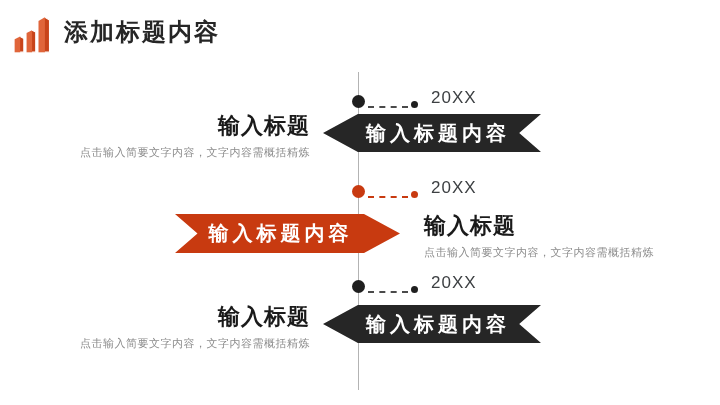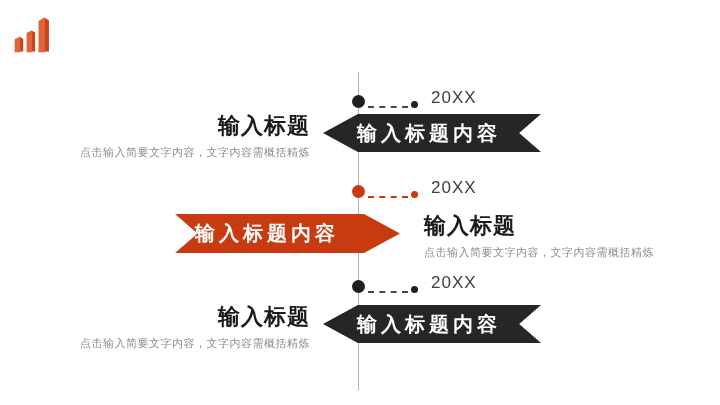--- a/index.html
+++ b/index.html
@@ -22,21 +22,21 @@
   .dash{width:40px;height:0;border-top:2px dashed;margin:0 3px;flex:0 0 auto;}
   .dot-small{width:7px;height:7px;border-radius:50%;flex:0 0 auto;}
   .year{font-size:17px;color:#3d4043;margin-left:13px;letter-spacing:1px;}
   .mk-dark .dot-big,.mk-dark .dot-small{background:#1f1f1f;}
   .mk-dark .dash{border-color:#4a4a4a;}
   .mk-accent .dot-big,.mk-accent .dot-small{background:#c83a10;}
   .mk-accent .dash{border-color:#c83a10;}
   .m1{top:90px;}.m2{top:180px;}.m3{top:275px;}
 
   
-  .banner{position:absolute;display:flex;align-items:center;justify-content:flex-start;
+  .banner{position:absolute;display:flex;align-items:center;justify-content:center;
           color:#ffffff;font-weight:bold;font-size:20px;letter-spacing:4px;box-sizing:border-box;}
   .banner-left{
     background:#262626;
     clip-path:polygon(16% 0,100% 0,90% 50%,100% 100%,16% 100%,0 50%);
     padding-left:34px;padding-right:22px;
   }
   .banner-right{
     background:#c83a10;
     clip-path:polygon(0 0,84% 0,100% 50%,84% 100%,0 100%,10% 50%);
     padding-left:20px;padding-right:34px;
@@ -61,20 +61,21 @@
 
     <path d="M2 32 L8 29 L12 31 L12 46 L2 46 Z" fill="#c8441a" stroke="#ffffff" stroke-width="1.2"></path>
     <path d="M2 32 L8 29 L8 46 L2 46 Z" fill="#e0653a"></path>
 
     <path d="M15 25 L21 22 L25 24 L25 46 L15 46 Z" fill="#c8441a" stroke="#ffffff" stroke-width="1.2"></path>
     <path d="M15 25 L21 22 L21 46 L15 46 Z" fill="#e0653a"></path>
 
     <path d="M28 12 L35 8 L40 11 L40 46 L28 46 Z" fill="#c8441a" stroke="#ffffff" stroke-width="1.2"></path>
     <path d="M28 12 L35 8 L35 46 L28 46 Z" fill="#e0653a"></path>
   </svg>
+  <div class="slide-title">添加标题内容</div>
 </div>
 
 <div class="vline"></div>
 
 <div class="marker mk-dark m1">
   <span class="dot-big"></span>
   <span class="dash"></span>
   <span class="dot-small"></span>
   <span class="year">20XX</span>
 </div>

